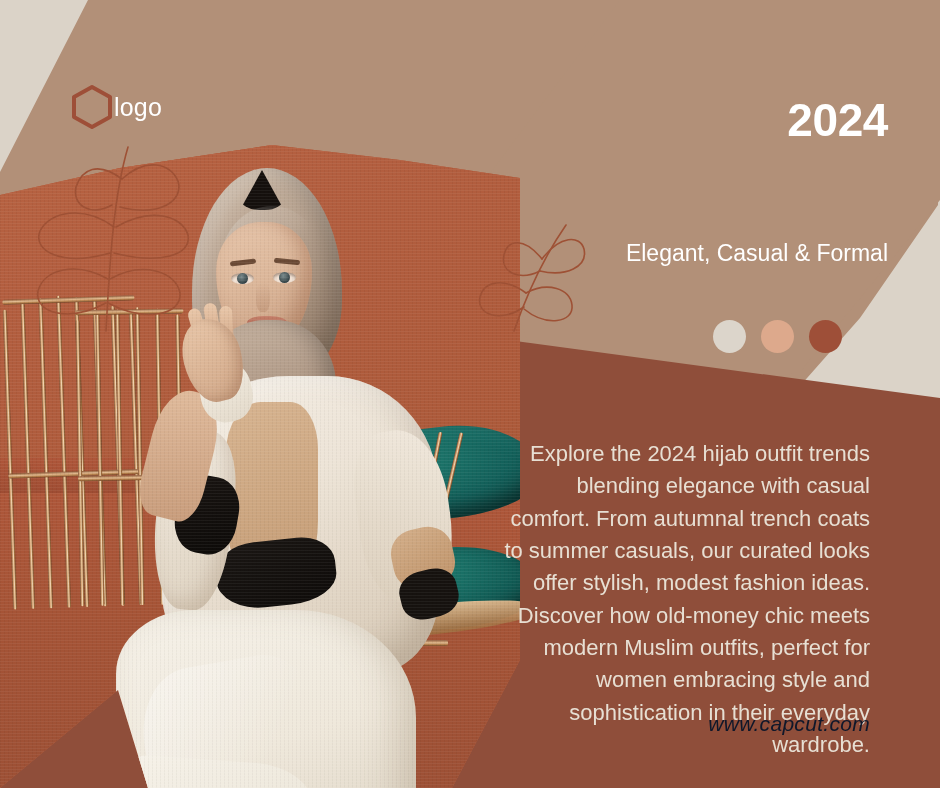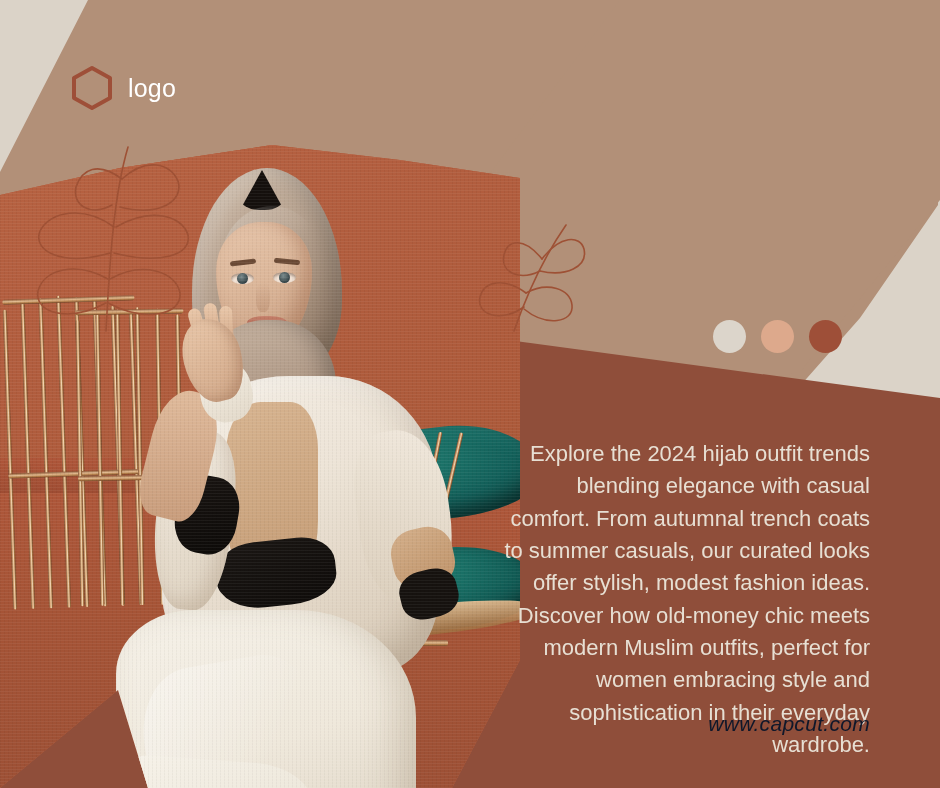--- a/index.html
+++ b/index.html
@@ -163,21 +163,21 @@
     border-radius:26% 40% 18% 22%/20% 34% 24% 26%;
     box-shadow:inset -18px -10px 36px rgba(150,128,104,.3);}
   .pants-fold{position:absolute;left:60px;top:520px;width:180px;height:240px;
     background:linear-gradient(120deg,rgba(255,255,255,.4),rgba(0,0,0,0) 58%);
     border-radius:30%;transform:rotate(-10deg);}
   .leg-low{position:absolute;left:18px;top:620px;width:200px;height:168px;
     background:linear-gradient(150deg,#F7F3EA,#E4DCCC);
     border-radius:18% 30% 10% 14%/16% 24% 16% 18%;transform:rotate(4deg);}
 
   
-  .logo-row{position:absolute;left:70px;top:65px;display:flex;align-items:center;gap:14px;text-align:center;}
+  .logo-row{position:absolute;left:70px;top:84px;display:flex;align-items:center;text-align:center;}
   .logo-hex{width:44px;height:46px;}
   .logo-text{color:#FFFFFF;font-size:25px;letter-spacing:.2px;}
 
   .headline{position:absolute;left:510px;top:90px;width:378px;text-align:right;
     color:#FFFFFF;font-weight:bold;font-size:46px;line-height:1.32;letter-spacing:-.4px;}
 
   .subhead{position:absolute;left:520px;top:238px;width:368px;text-align:right;
     color:#FFFFFF;font-size:23px;line-height:1.38;}
 
   .swatches{position:absolute;left:713px;top:320px;display:flex;gap:15px;}
@@ -329,23 +329,25 @@
   <div class="logo-row">
     <span class="logo-hex">
       <svg width="44" height="46" viewBox="0 0 44 46" aria-hidden="true">
         <polygon points="22,3 40,13 40,33 22,43 4,33 4,13" fill="none" stroke="#9E4F38" stroke-width="4" stroke-linejoin="round"></polygon>
       </svg>
     </span>
     <span class="logo-text">logo</span>
   </div>
 
   <div class="headline">
+    <div>2024</div>
   </div>
 
   <div class="subhead">
+    <div>Elegant, Casual &amp; Formal</div>
   </div>
 
   <div class="swatches">
     <span class="dot" style="background: rgb(220, 213, 203);"></span>
     <span class="dot" style="background: rgb(221, 169, 140);"></span>
     <span class="dot" style="background: rgb(158, 79, 56);"></span>
   </div>
 
   <p class="body-copy">Explore the 2024 hijab outfit trends blending elegance with casual comfort. From autumnal trench coats to summer casuals, our curated looks offer stylish, modest fashion ideas. Discover how old-money chic meets modern Muslim outfits, perfect for women embracing style and sophistication in their everyday wardrobe.</p>
 

